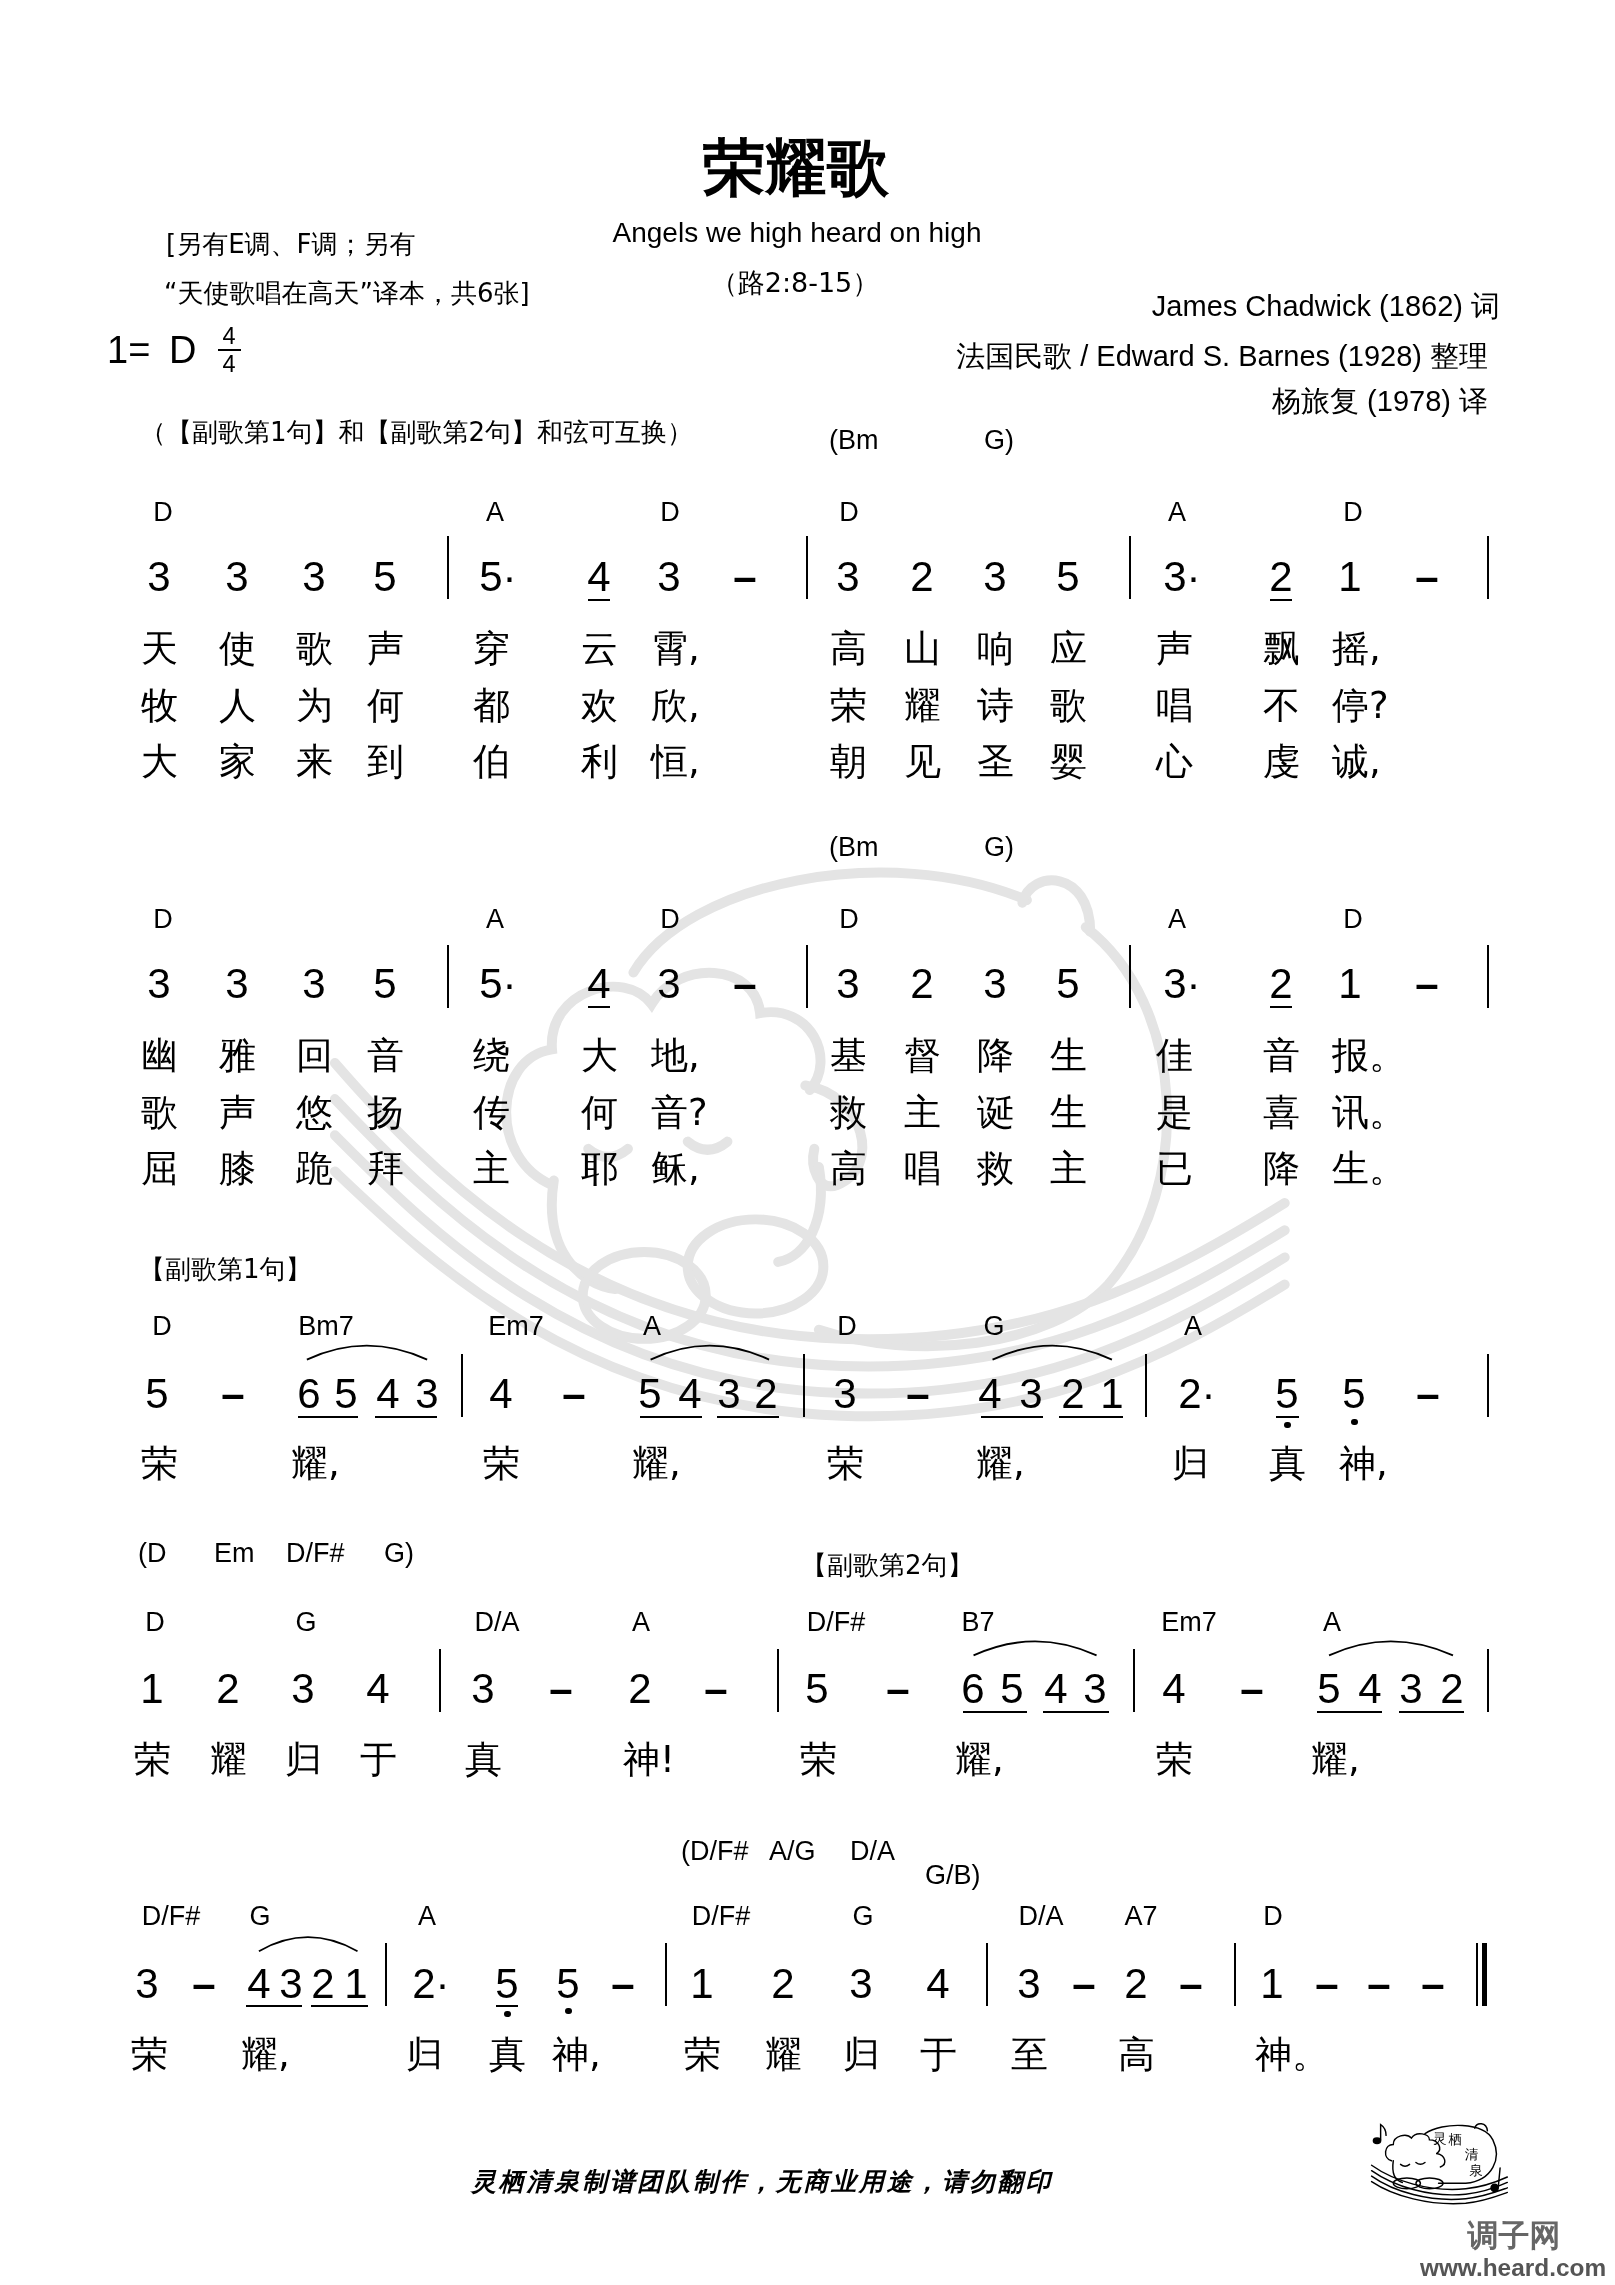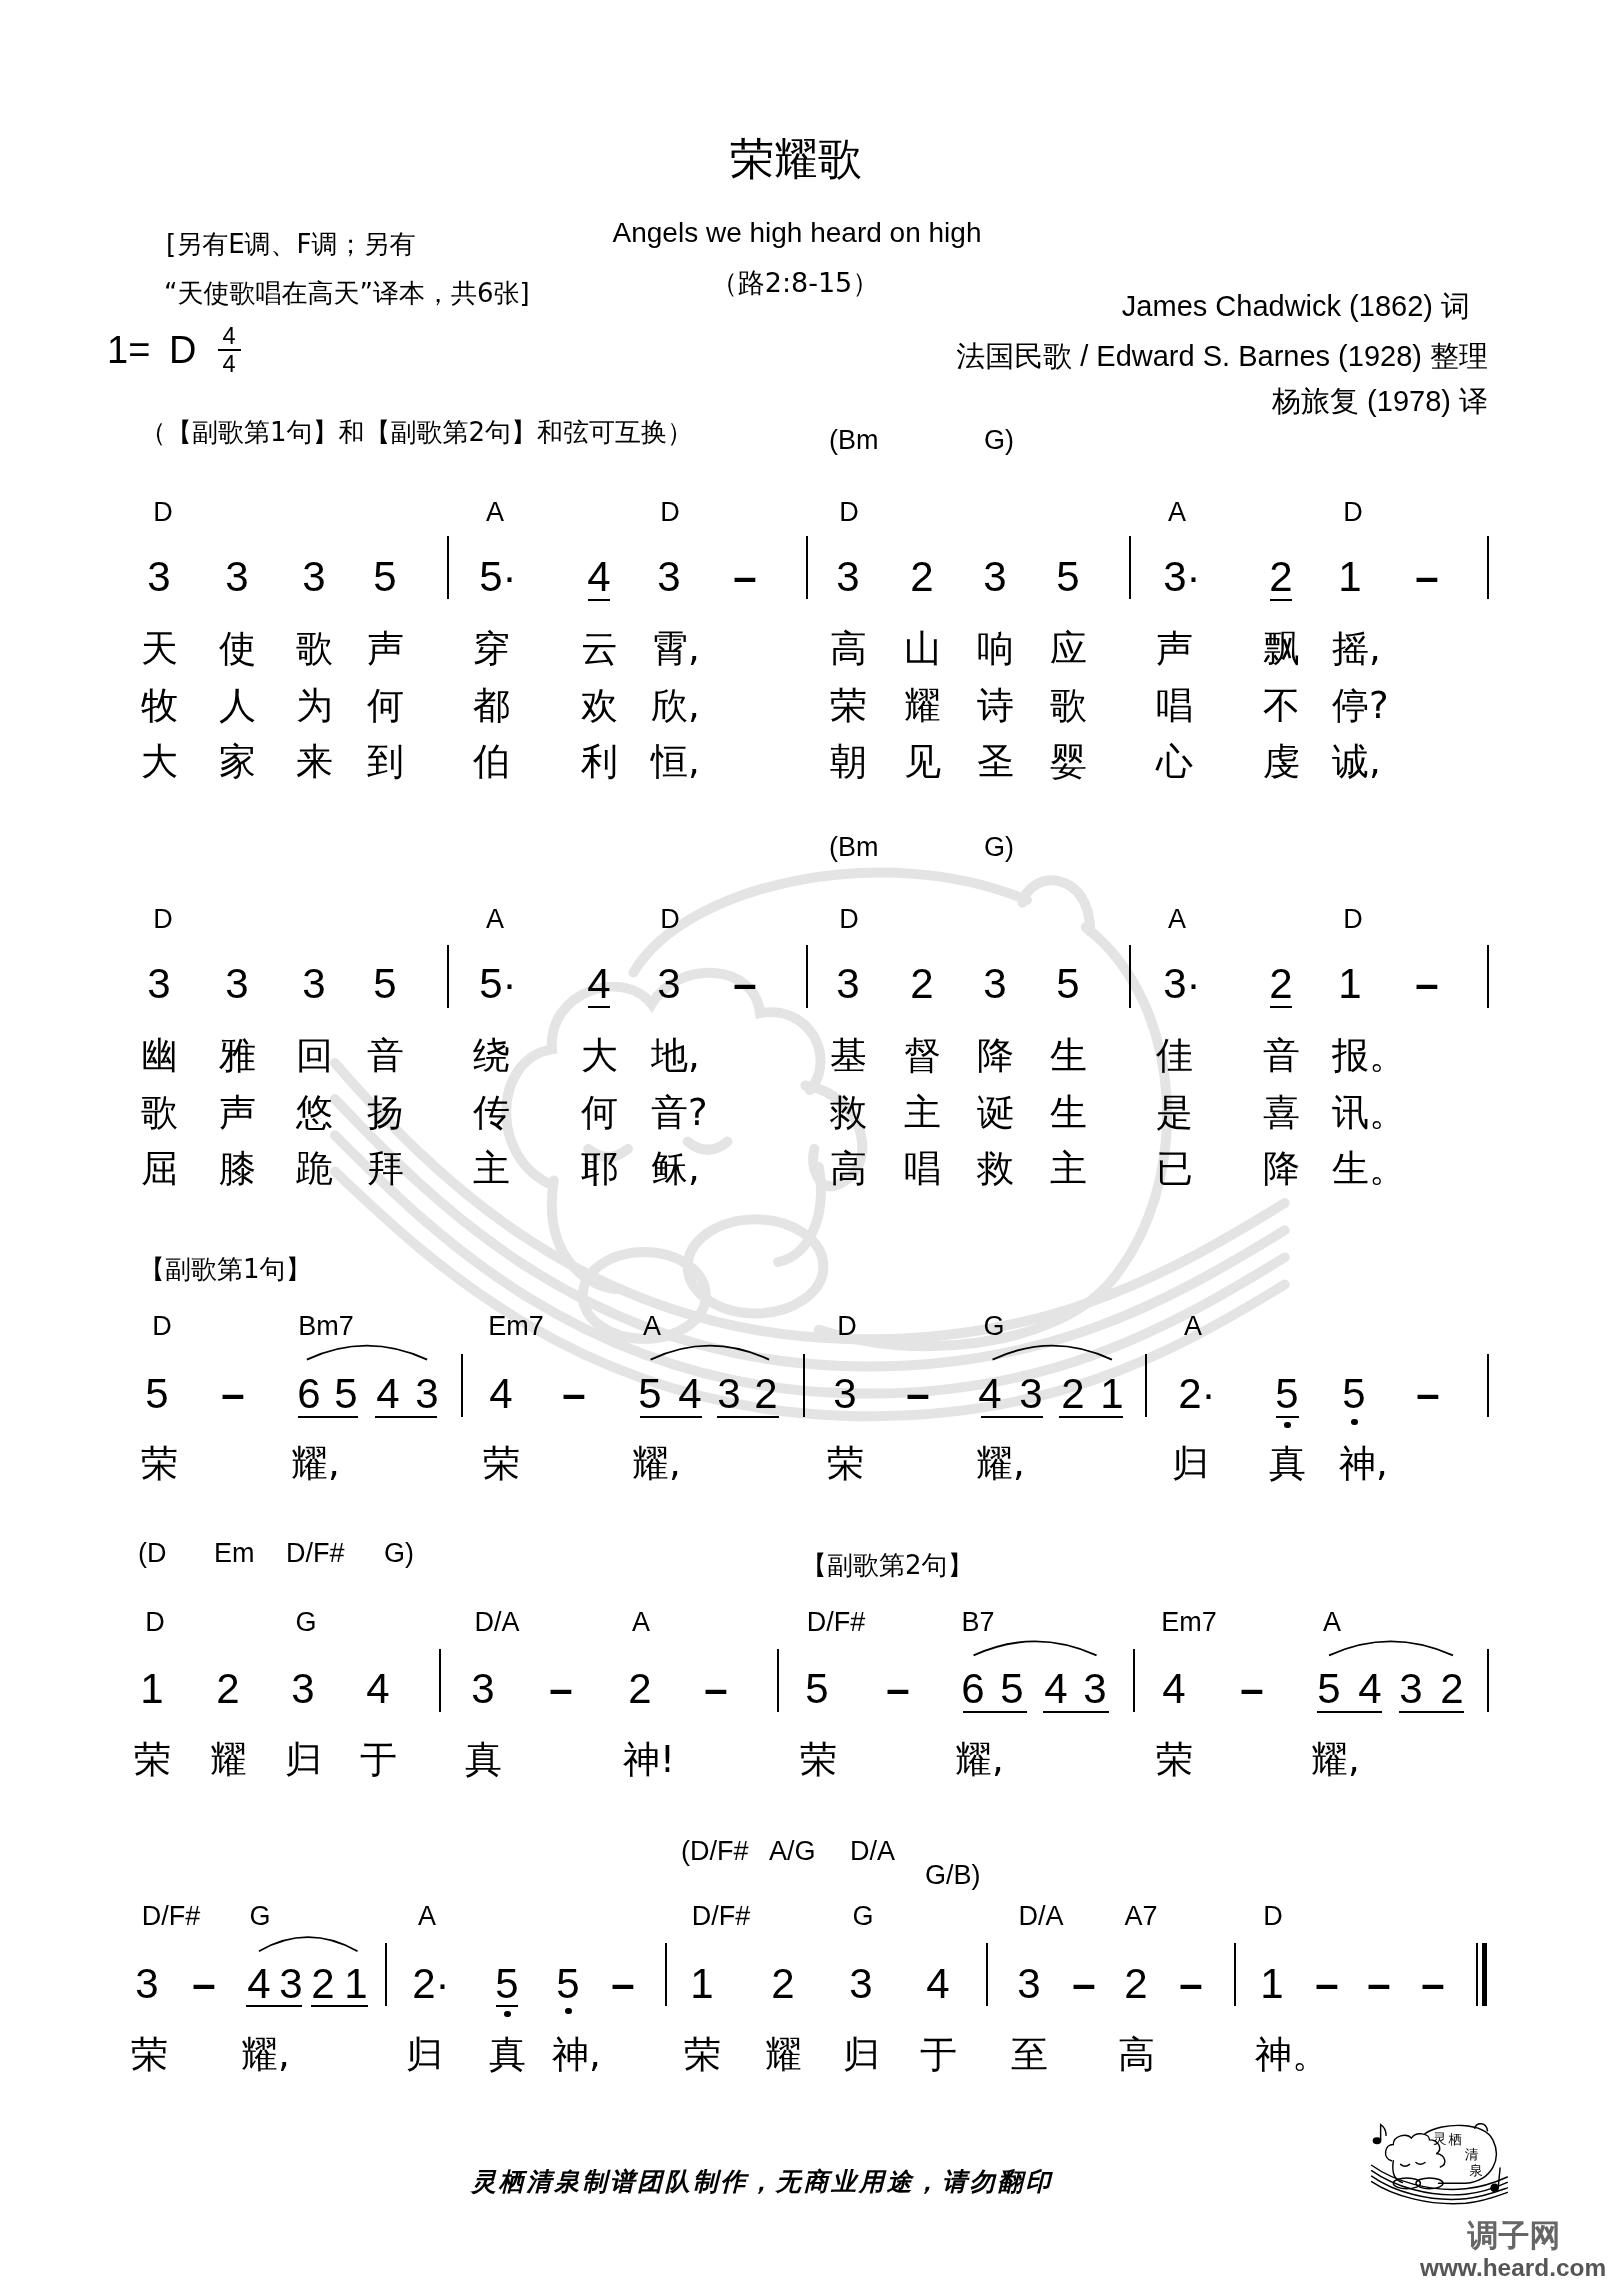--- a/index.html
+++ b/index.html
@@ -9,21 +9,21 @@
   .c{transform:translateX(-50%);}
   .ch{font-size:27px;}
   .alt{font-size:27px;}
   .n{font-size:42px;width:23.5px;margin-left:-11.8px;text-align:left;}
   .d{font-weight:bold;}
   .l{font-size:37px;width:37px;margin-left:-18px;font-family:"DejaVu Sans",sans-serif;}
   .lbl{font-size:26px;font-family:"DejaVu Sans",sans-serif;}
   .bar{position:absolute;width:1.8px;height:63px;background:#000;z-index:2;}
   .ul{position:absolute;height:1.8px;background:#000;z-index:2;}
   .ld{position:absolute;width:6.3px;height:6.3px;border-radius:50%;background:#000;margin-left:-2.7px;z-index:2;}
-  .title{font-size:44px;font-weight:normal;font-family:"DejaVu Sans",sans-serif;}
+  .title{font-size:62px;font-weight:bold;font-family:"DejaVu Sans",sans-serif;}
   .sub{font-size:28px;}
   .ref{font-size:27px;font-family:"DejaVu Sans",sans-serif;}
   .side{font-size:26px;font-family:"DejaVu Sans",sans-serif;}
   .credit{font-size:29px;text-align:right;font-family:"Liberation Sans",sans-serif;}
   .key{font-size:38px;}
   .ts{font-size:23.5px;}
   .footer-credit{font-size:25px;font-weight:bold;font-style:italic;letter-spacing:2.7px;font-family:"DejaVu Serif",serif;}
   .site-name{font-size:31px;font-weight:bold;color:#666;font-family:"DejaVu Sans",sans-serif;}
   .site-url{font-size:24.4px;font-weight:bold;color:#555;font-family:"Liberation Sans",sans-serif;}
   svg.overlay{position:absolute;left:0;top:0;width:1616px;height:2285px;}
@@ -54,21 +54,21 @@
   <div class="a c title" style="left:796px;top:137px">荣耀歌</div>
   <div class="a c sub" style="left:797px;top:219px">Angels we high heard on high</div>
   <div class="a c ref" style="left:795px;top:269px">（路2:8-15）</div>
   <div class="a side" style="left:166px;top:231px">[另有E调、F调；另有</div>
   <div class="a side" style="left:164px;top:280px">“天使歌唱在高天”译本，共6张]</div>
   <div class="a key" style="left:107px;top:331px">1=</div>
   <div class="a key" style="left:169px;top:331px">D</div>
   <div class="a c ts" style="left:229px;top:325px">4</div>
   <div style="position:absolute;left:218px;top:349px;width:22.6px;height:1.8px;background:#000"></div>
   <div class="a c ts" style="left:229px;top:353px">4</div>
-  <div class="a credit" style="right:146px;top:292px">James Chadwick (1862) 词</div>
+  <div class="a credit" style="right:116px;top:292px">James Chadwick (1862) 词</div>
   <div class="a credit" style="right:128px;top:342px">法国民歌 / Edward S. Barnes (1928) 整理</div>
   <div class="a credit" style="right:128px;top:387px">杨旅复 (1978) 译</div>
   <div class="a side" style="left:140px;top:419px">（【副歌第1句】和【副歌第2句】和弦可互换）</div>
 
   <div>
     <div class="a alt" style="left:829px;top:427px">(Bm</div>
     <div class="a alt" style="left:984px;top:427px">G)</div>
 
     <div class="a c ch" style="left:163px;top:499px">D</div>
     <div class="a c ch" style="left:495px;top:499px">A</div>

